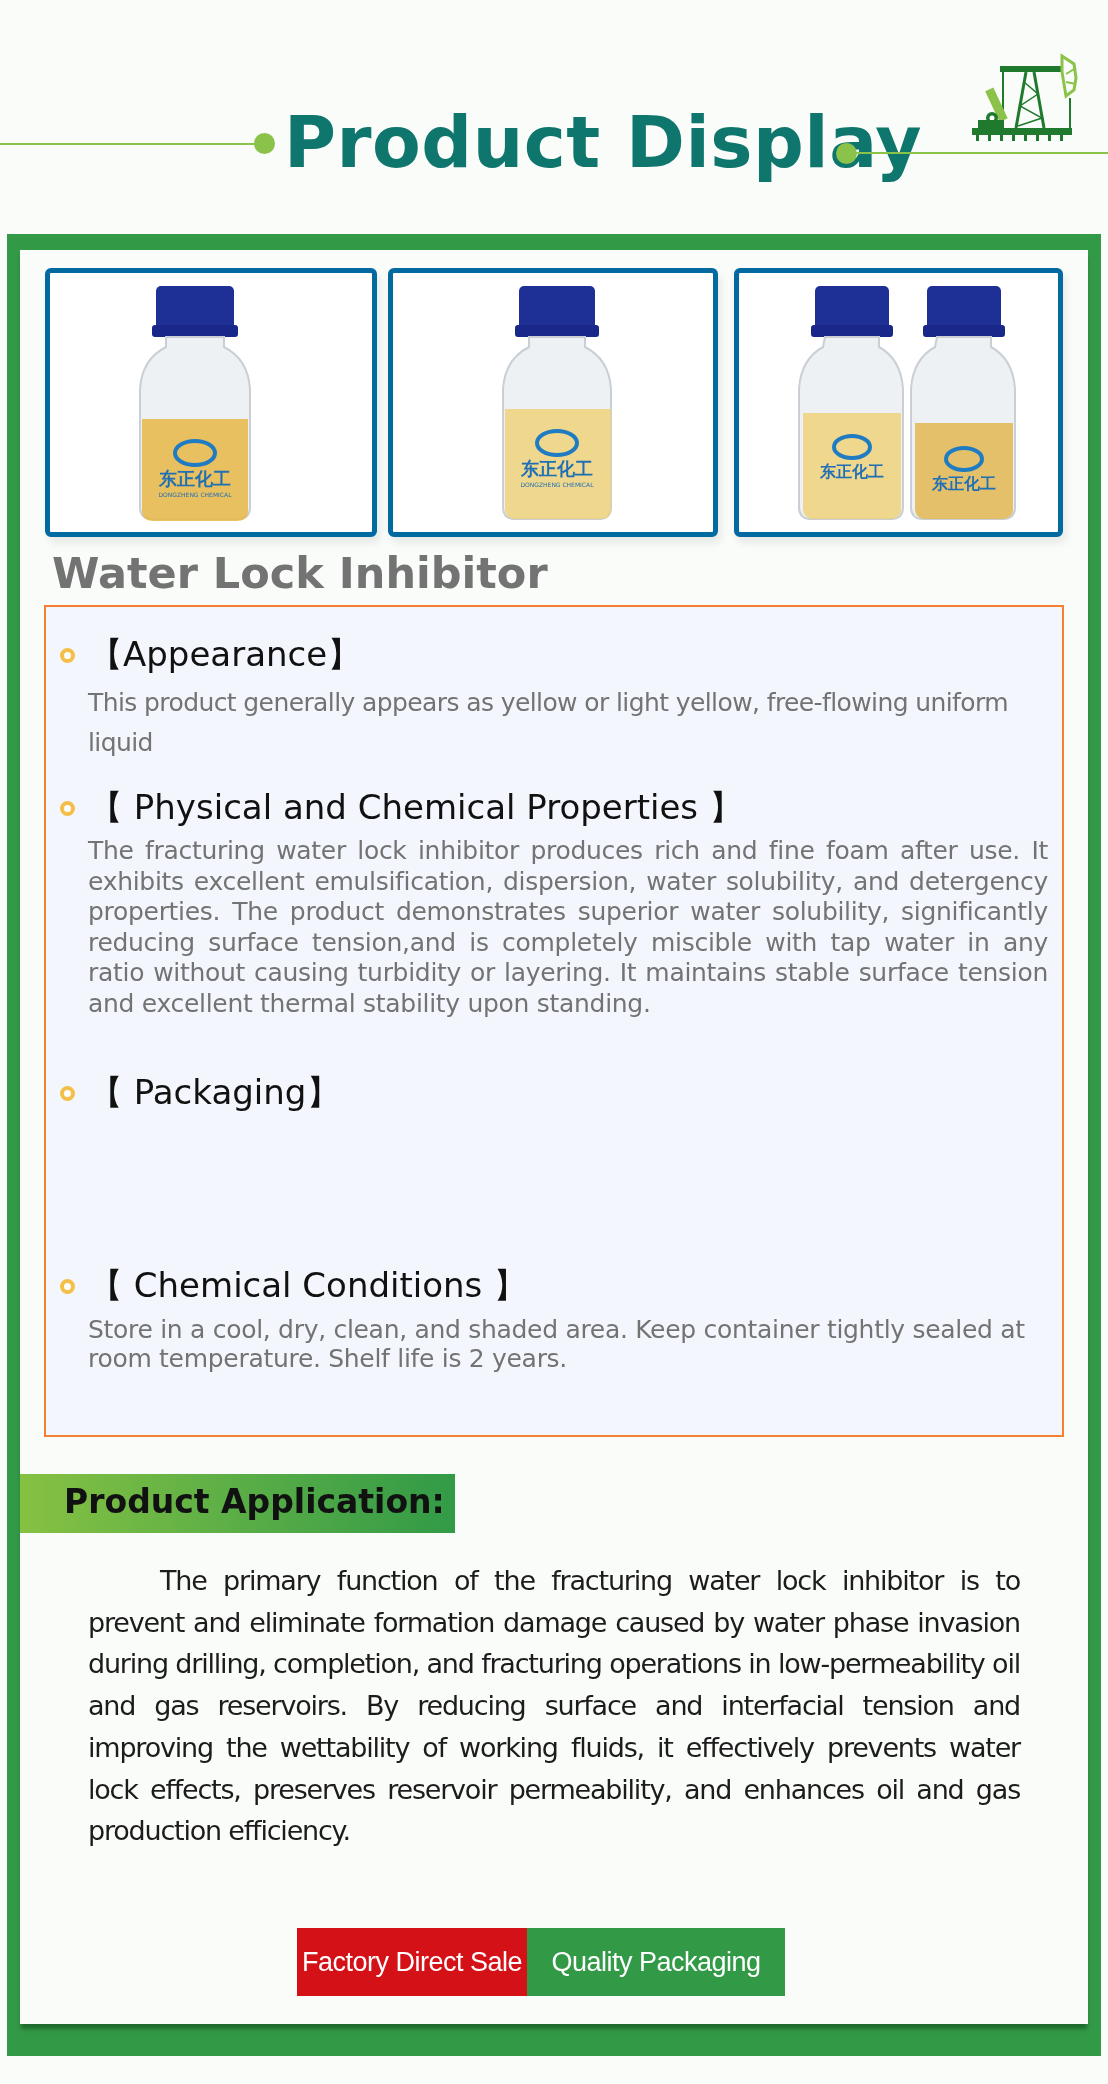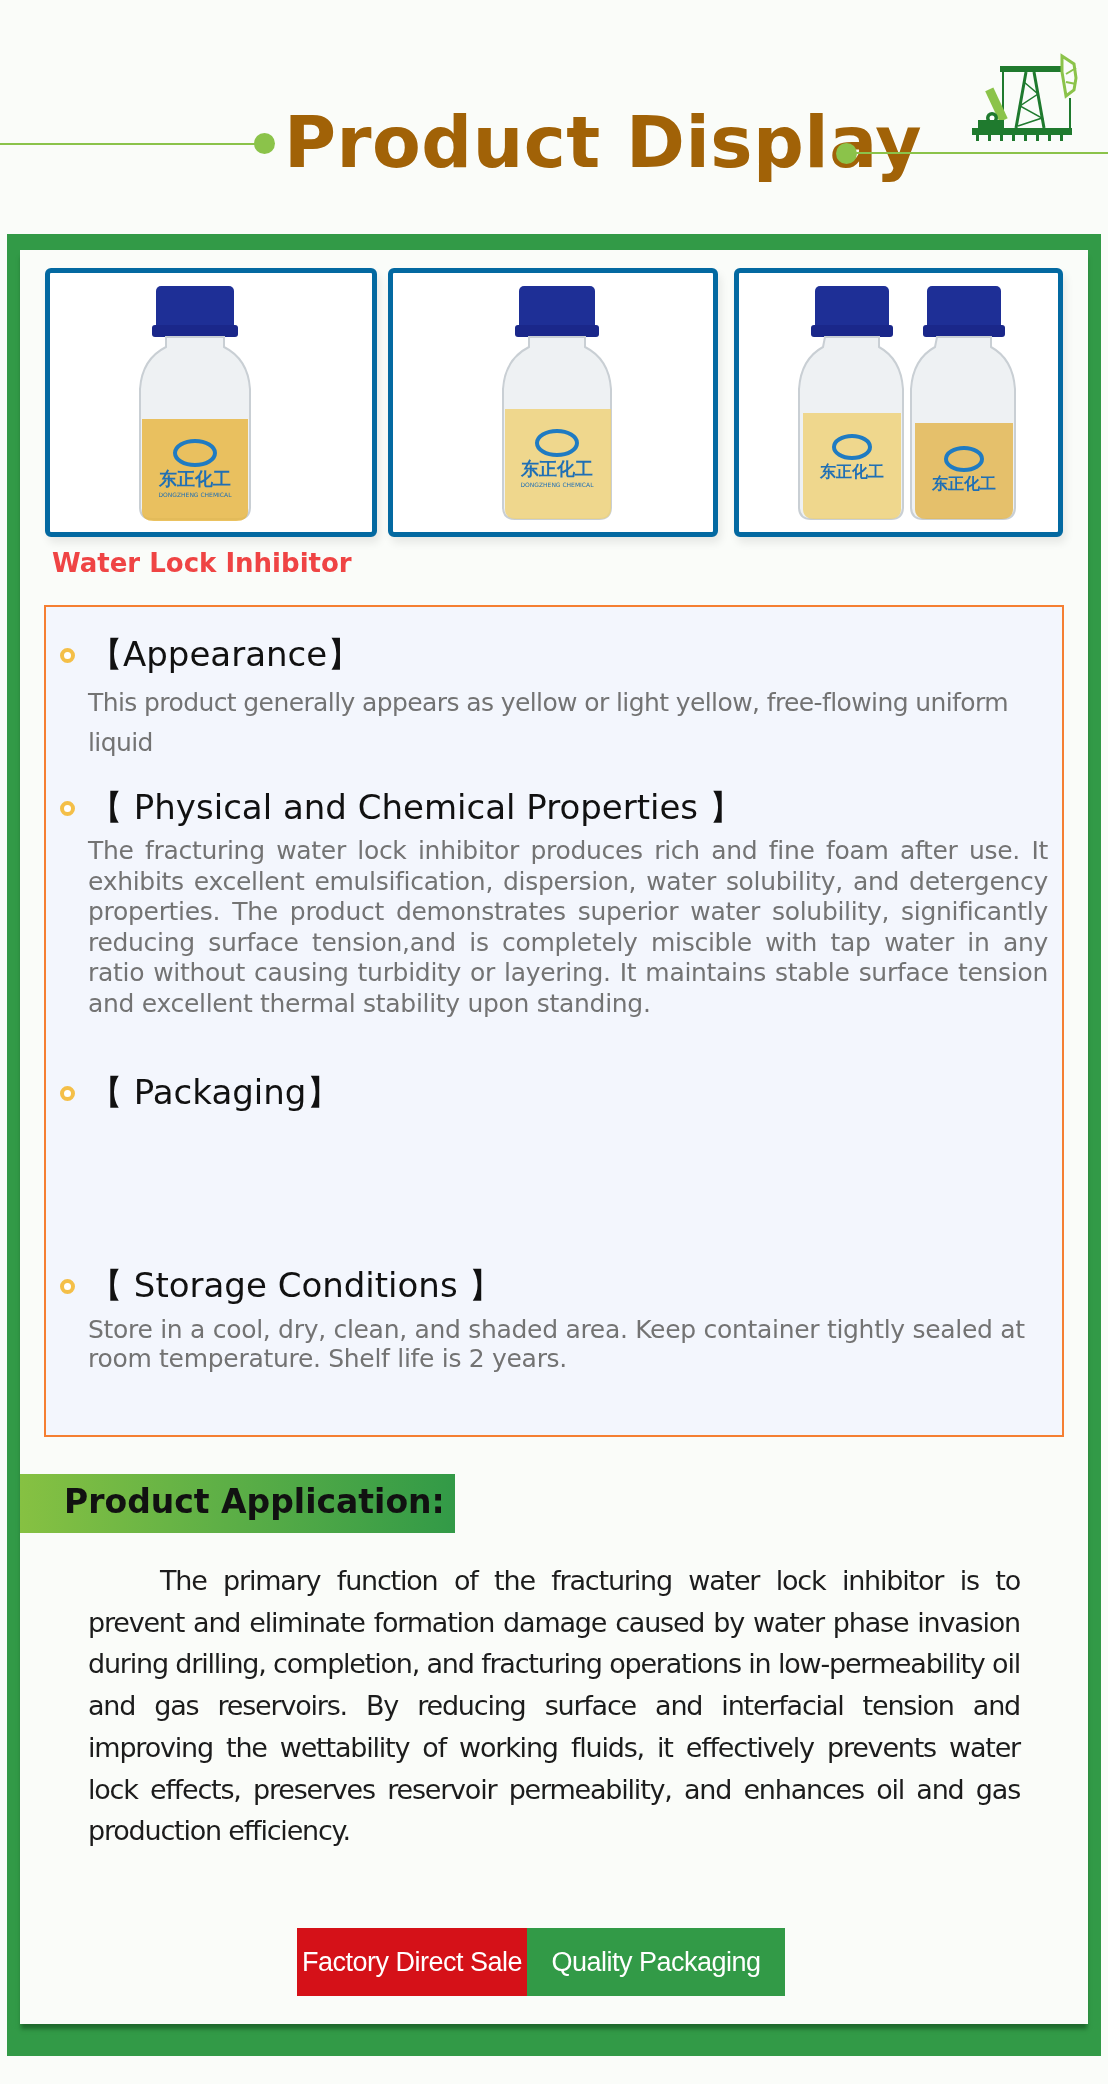--- a/index.html
+++ b/index.html
@@ -2,34 +2,34 @@
 <html><head>
 <meta charset="utf-8">
 <style>
   * { box-sizing: border-box; margin: 0; padding: 0; }
   html, body { width: 1108px; height: 2084px; background: #fafcf9; overflow: hidden; }
   body { position: relative; font-family: "DejaVu Sans", sans-serif; }
 
   
   .hdr-line-left { position: absolute; left: 0; top: 143px; width: 258px; height: 2px; background: #8bc34a; }
   .hdr-dot-left { position: absolute; left: 254px; top: 133px; width: 21px; height: 21px; border-radius: 50%; background: #8bc34a; }
-  .hdr-title { position: absolute; left: 284px; top: 98px; width: 550px; font-size: 71px; font-weight: bold; color: #a16207; letter-spacing: 0.5px; white-space: nowrap; line-height: 90px; font-family: "DejaVu Sans", sans-serif; }
+  .hdr-title { position: absolute; left: 284px; top: 98px; width: 550px; font-size: 71px; font-weight: bold; color: #0f766e; letter-spacing: 0.5px; white-space: nowrap; line-height: 90px; font-family: "DejaVu Sans", sans-serif; }
   .hdr-dot-right { position: absolute; left: 836px; top: 143px; width: 21px; height: 21px; border-radius: 50%; background: #8bc34a; }
   .hdr-line-right { position: absolute; left: 850px; top: 152px; width: 258px; height: 2px; background: #8bc34a; }
   .pump-icon { position: absolute; left: 962px; top: 38px; width: 120px; height: 110px; }
 
   
   .frame { position: absolute; left: 7px; top: 234px; width: 1094px; height: 1822px; background: #329a47; }
   .inner { position: absolute; left: 20px; top: 250px; width: 1068px; height: 1774px; background: #fafcf9; box-shadow: 0 6px 4px -1px #1f6a2e; }
 
   
   .img-box { position: absolute; top: 268px; height: 269px; border: 5px solid #0369a1; border-radius: 6px; background: #ffffff; box-shadow: 3px 6px 8px rgba(0,0,0,0.08); overflow: hidden; }
   .img-box svg { width: 100%; height: 100%; display: block; }
 
-  .product-name { position: absolute; left: 52px; top: 548px; font-size: 26px; font-weight: bold; color: #ef4444; white-space: nowrap; font-family: "DejaVu Sans", sans-serif; }
+  .product-name { position: absolute; left: 52px; top: 548px; font-size: 43px; font-weight: bold; color: #737373; white-space: nowrap; font-family: "DejaVu Sans", sans-serif; }
 
   
   .info-box { position: absolute; left: 44px; top: 605px; width: 1020px; height: 832px; border: 2px solid #f57f32; background: #f3f6fd; }
   .sec-head { position: absolute; left: 14px; display: flex; align-items: center; font-size: 34px; color: #111; white-space: nowrap; font-family: "DejaVu Sans", sans-serif; gap: 10px; }
   .bullet { width: 15px; height: 15px; border-radius: 50%; border: 4px solid #f4bf48; background: #fff; margin-right: 4px; flex: none; }
   .sec-body { position: absolute; left: 42px; width: 960px; color: #737373; font-size: 26px; font-family: "DejaVu Sans", sans-serif; }
   .s1 { top: 25px; }
   .b1 { top: 76px; line-height: 40px; font-size: 25px; letter-spacing: -0.6px; }
   .s2 { top: 178px; }
   .b2 { top: 229px; line-height: 30.5px; font-size: 25px; text-align: justify; letter-spacing: -0.3px; }
@@ -147,21 +147,21 @@
   </div>
   <p class="sec-body b2">The fracturing water lock inhibitor produces rich and fine foam after use. It exhibits excellent emulsification, dispersion, water solubility, and detergency properties. The product demonstrates  superior water solubility, significantly reducing surface tension,and is completely miscible with tap water in any ratio without causing turbidity or layering. It maintains stable surface tension and excellent thermal stability upon standing.</p>
 
   <div class="sec-head s3">
     <span class="bullet"></span>
     <span>【 Packaging】</span>
   </div>
 
   <div class="sec-head s4">
     <span class="bullet"></span>
-    <span>【 Storage Conditions 】</span>
+    <span>【 Chemical Conditions 】</span>
   </div>
   <p class="sec-body b4">Store in a cool, dry, clean, and shaded area. Keep container tightly sealed at room temperature. Shelf life is 2 years.</p>
 </div>
 
 <div class="app-bar">
   <span class="app-title">Product Application:</span>
 </div>
 <p class="app-body">The primary function of the fracturing water lock inhibitor is to prevent and eliminate formation damage caused by water phase invasion during drilling, completion, and fracturing operations in low-permeability oil and gas reservoirs. By reducing surface and interfacial tension and improving the wettability of working fluids, it effectively prevents water lock effects, preserves reservoir permeability, and enhances oil and gas production efficiency.</p>
 
 <div class="badges">

